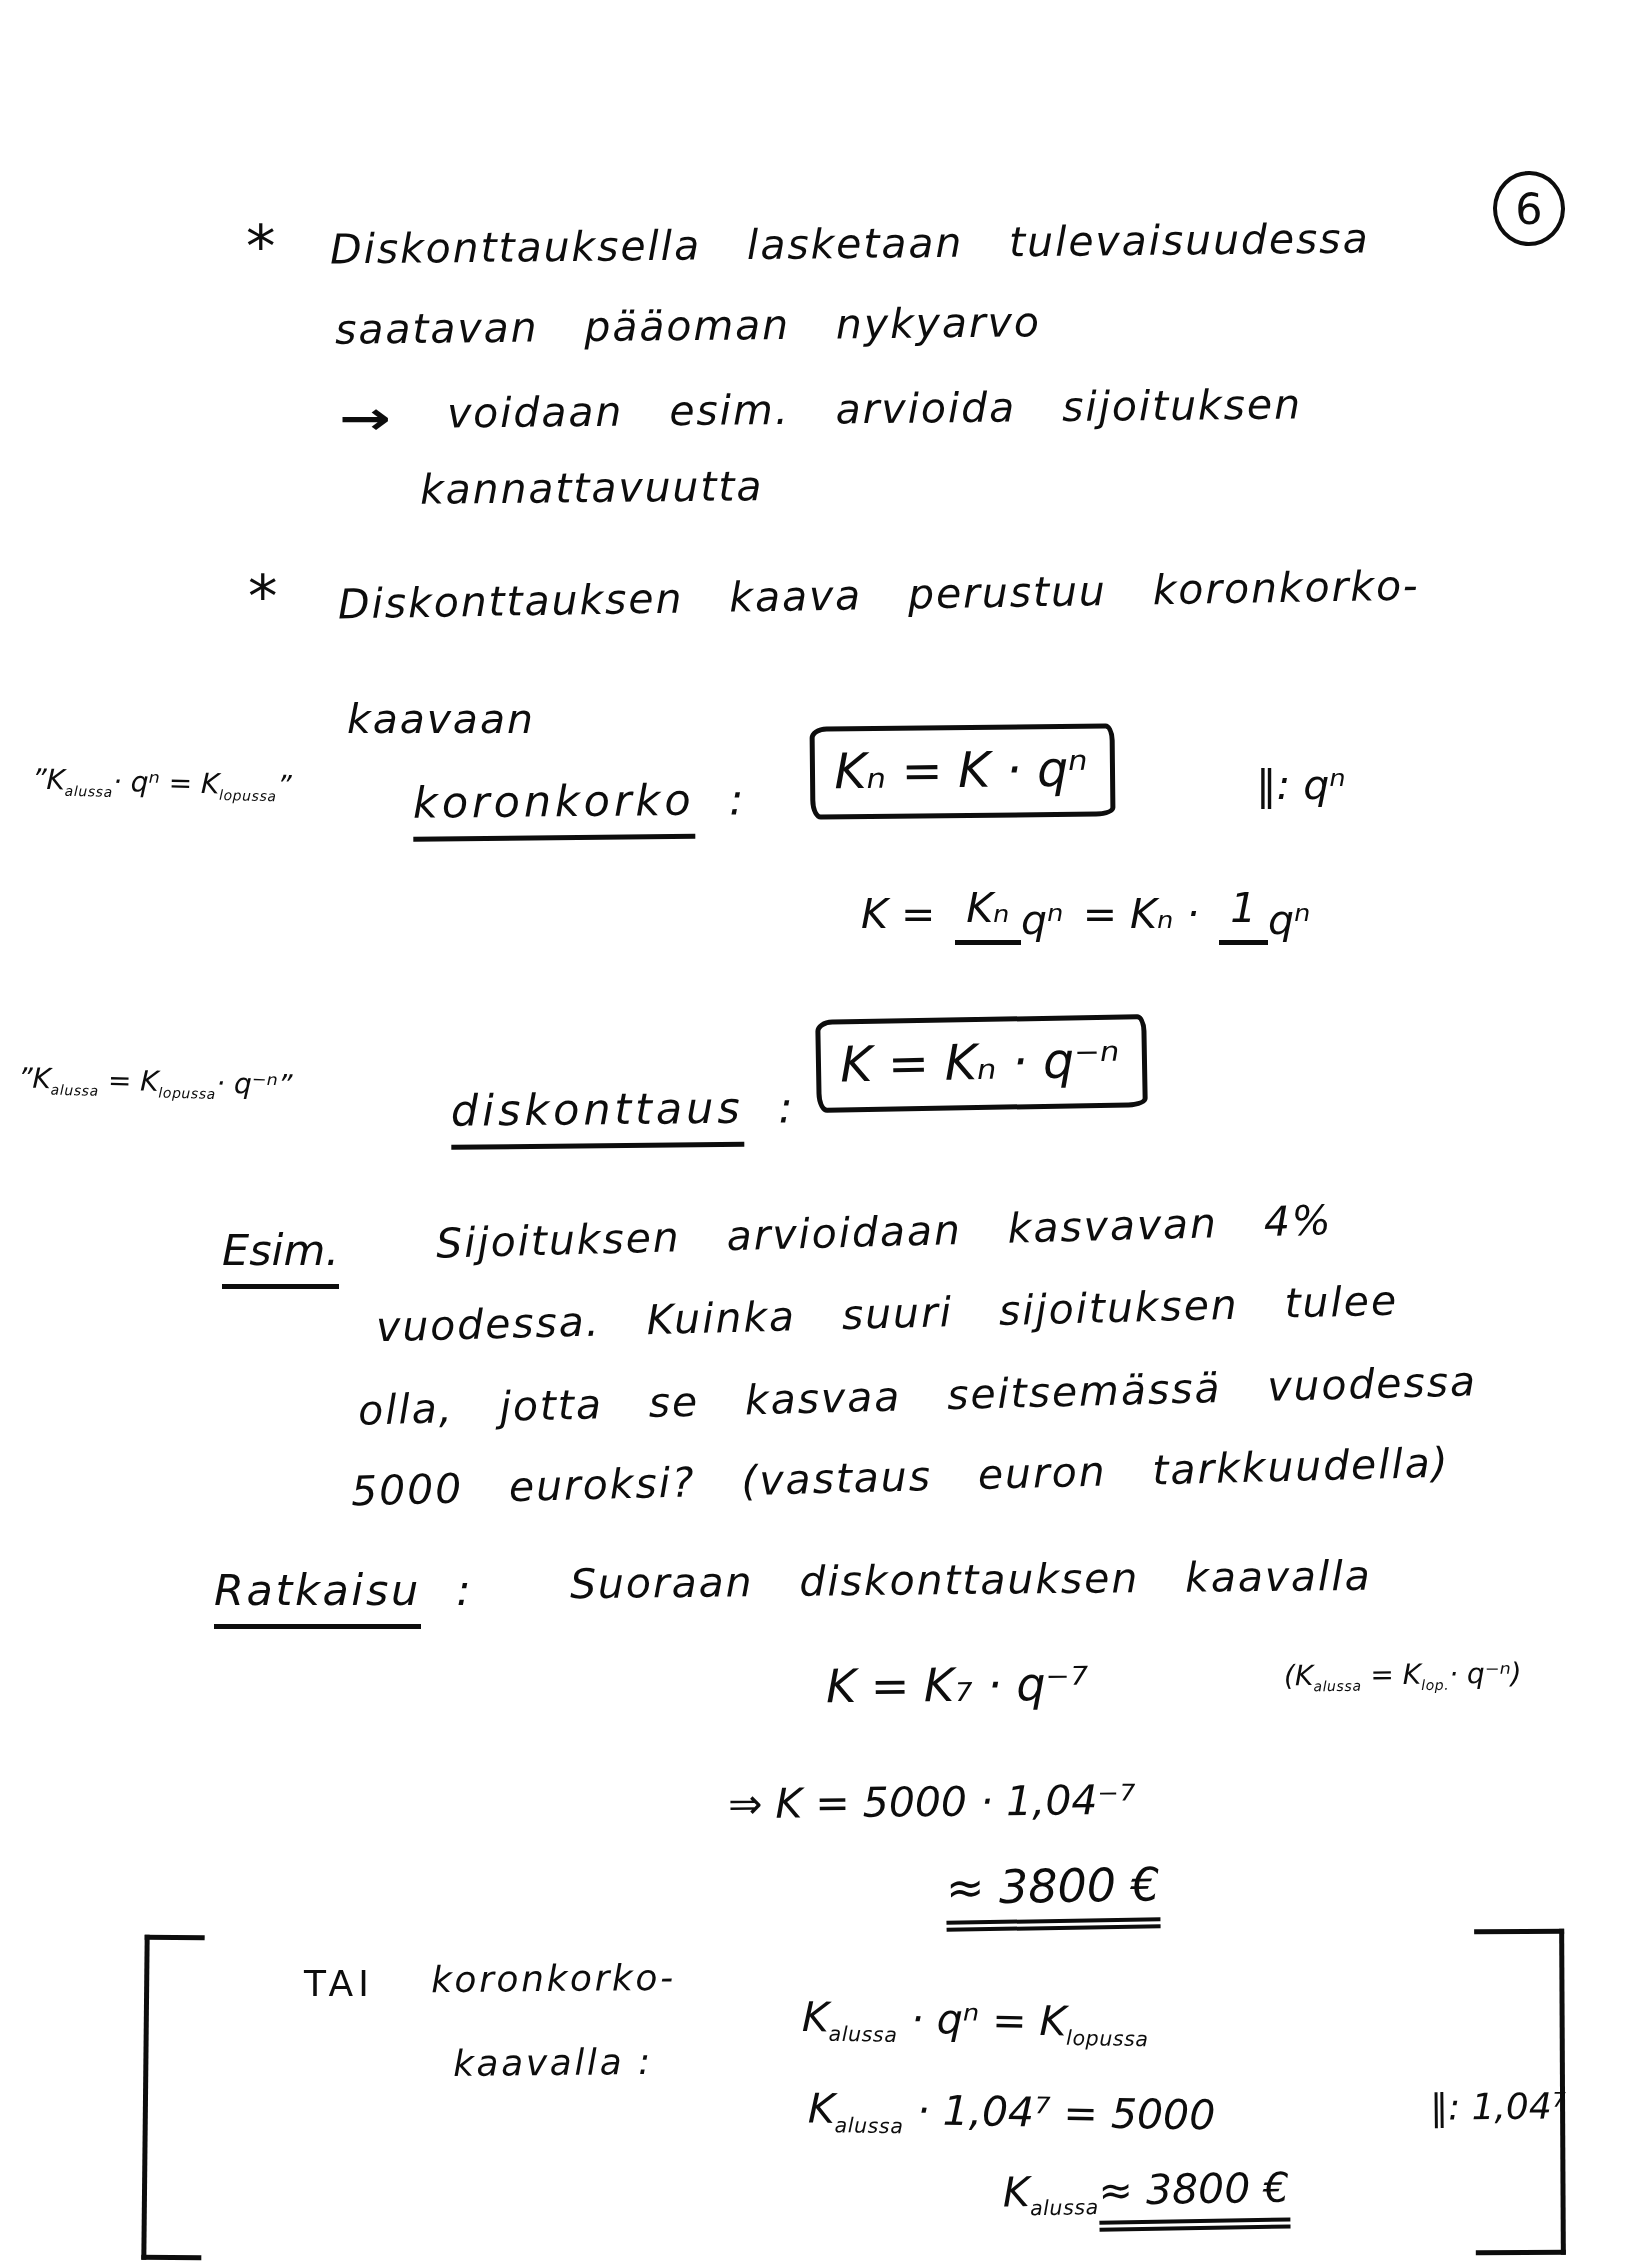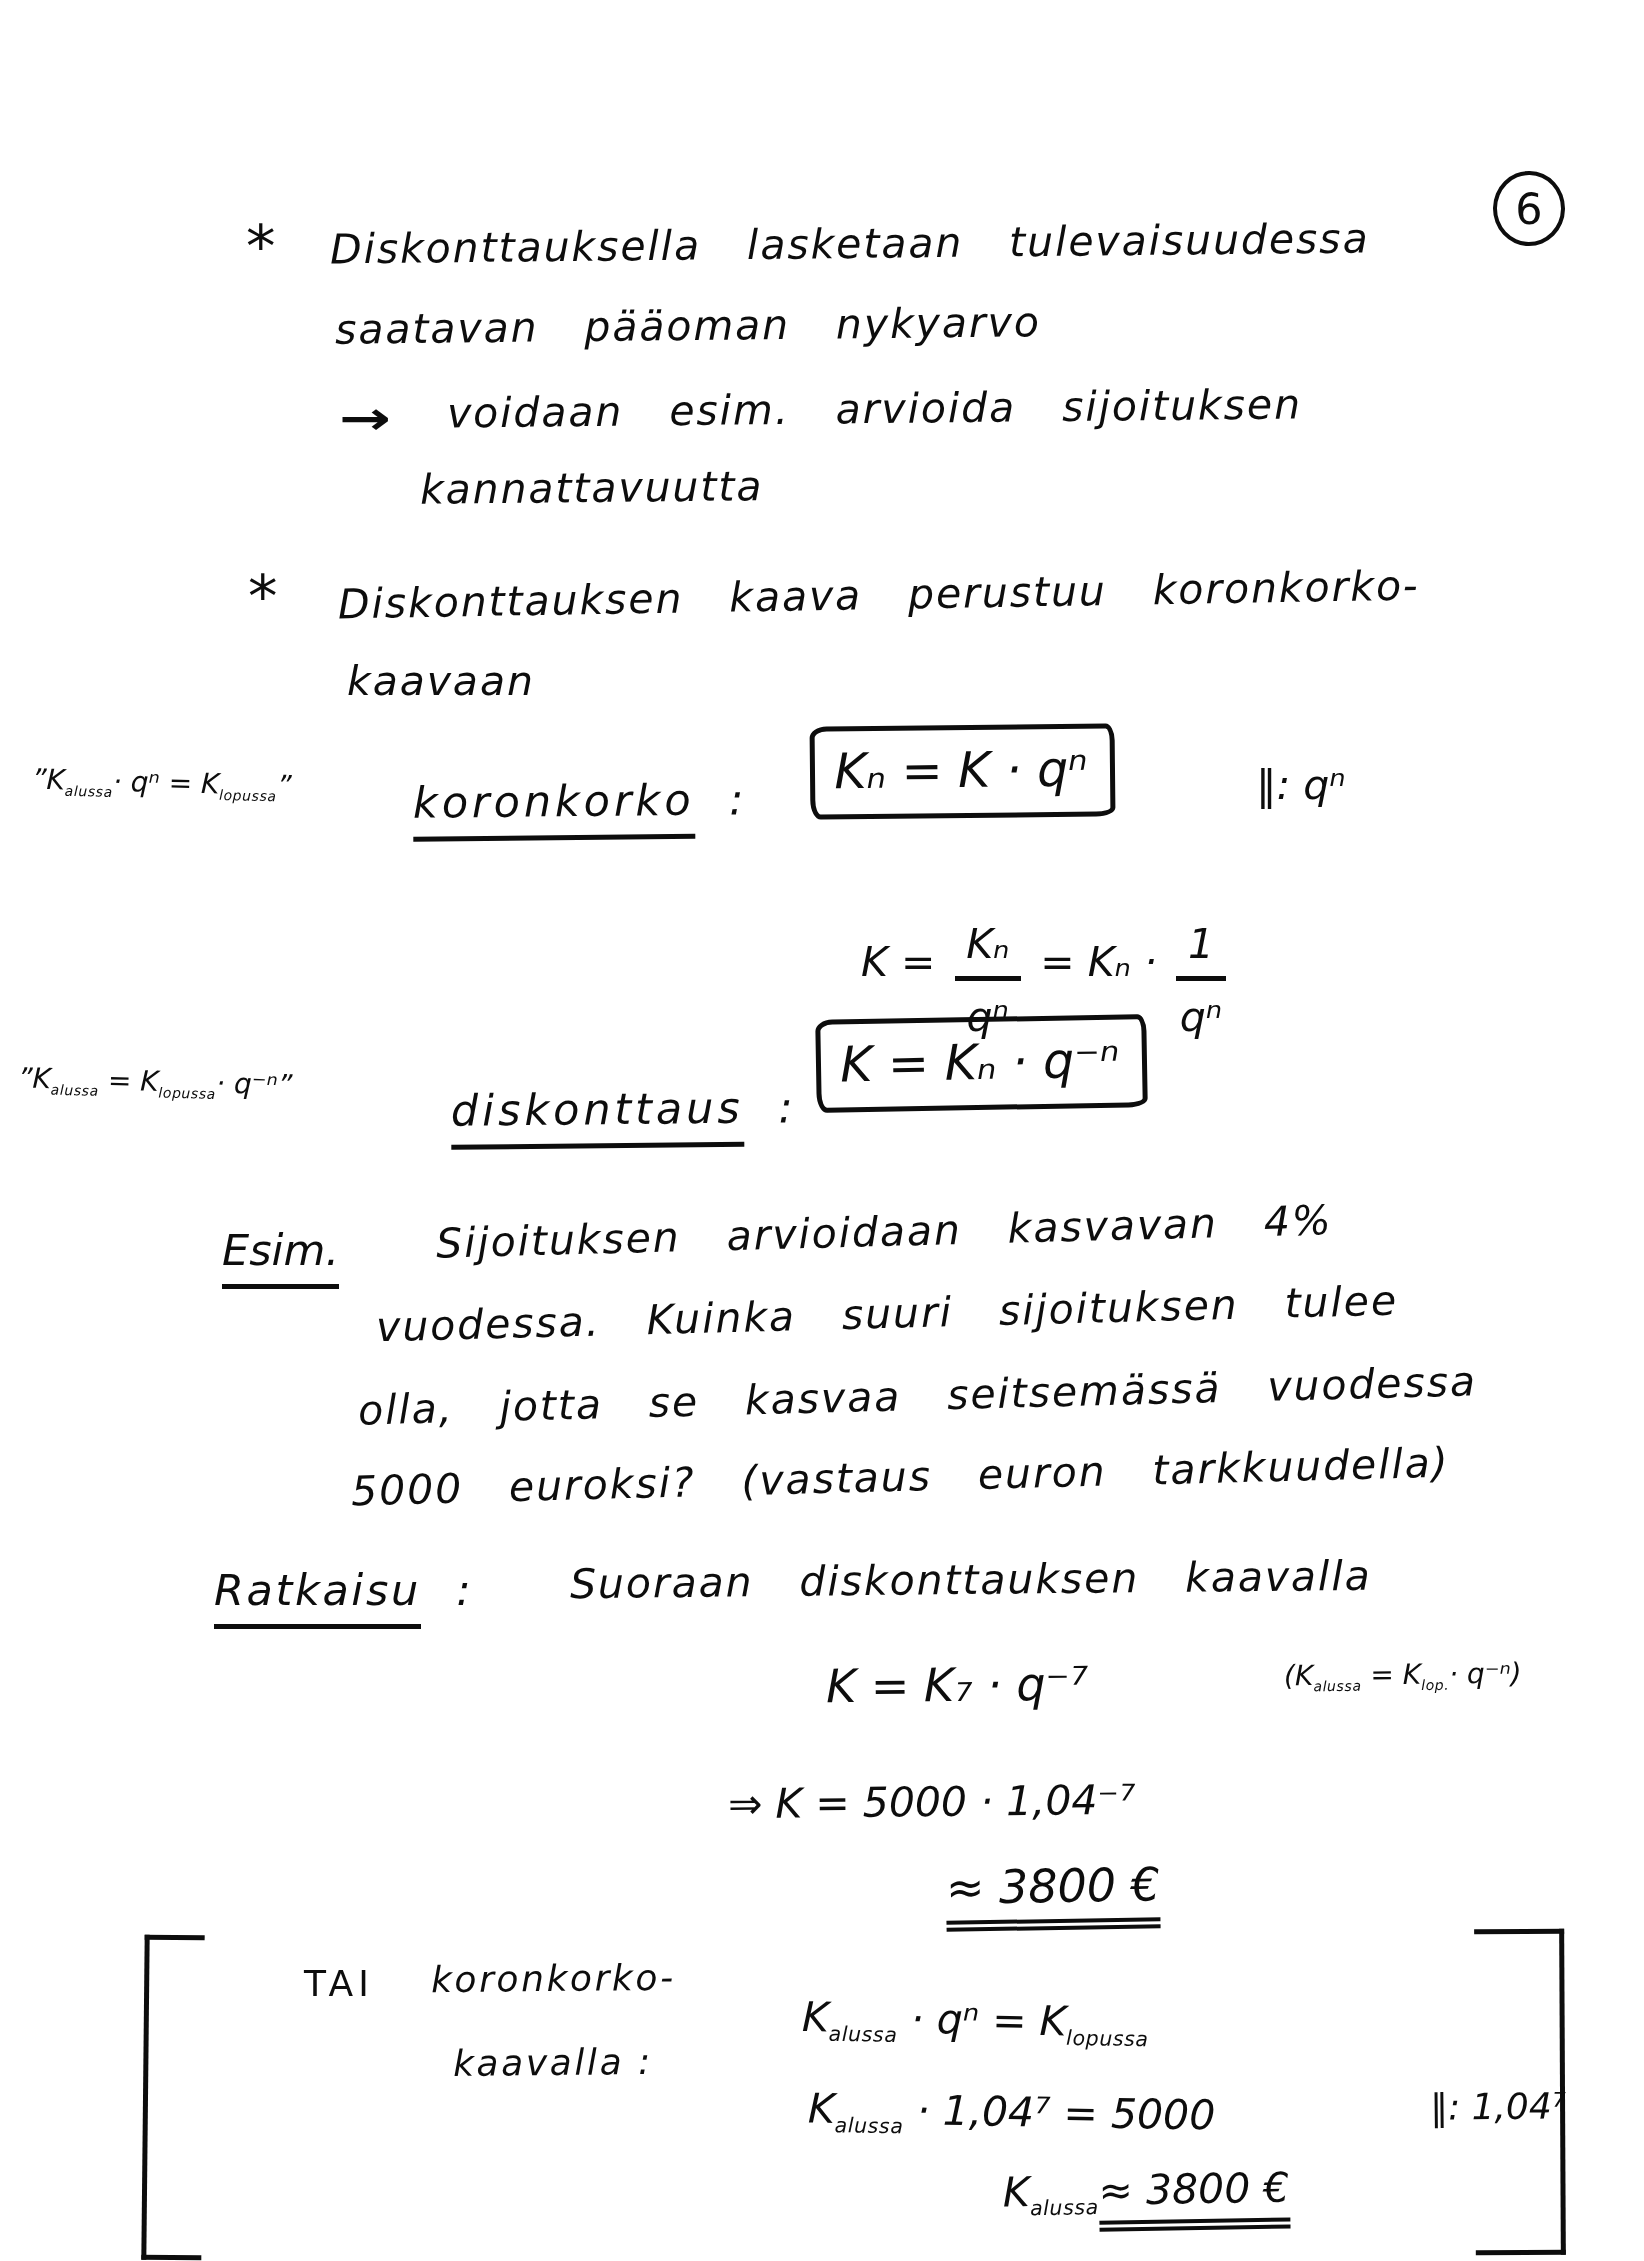--- a/index.html
+++ b/index.html
@@ -30,21 +30,21 @@
   .hand-box {
     display: inline-block;
     border: 5.2px solid currentColor;
     border-radius: 17px 9px 19.3px 10.3px / 11.6px 17px 9px 19.3px;
     padding: 11.6px 22px 14px 19.3px;
   }
 
   sub.subw { font-size: 0.5em; font-style: italic; vertical-align: -0.45em; letter-spacing: 0.6px; }
 
   .row { display: flex; align-items: center; gap: 19.3px; }
-  .frac { display: inline-flex; flex-direction: column; align-items: center; margin-top: 36px; }
+  .frac { display: inline-flex; align-items: center; }
   .frac .num { border-bottom: 5.2px solid currentColor; padding: 0 11.6px 7.7px 11.6px; text-align: center; }
   .frac .den { padding-top: 12px; text-align: center; }
 
   .circle {
     display: flex; align-items: center; justify-content: center;
     width: 64px; height: 67px;
     border: 4.5px solid currentColor; border-radius: 50%;
     font-style: normal;
   }
 
@@ -80,21 +80,21 @@
 
   <div class="abs fs92" style="left:246px; top:217px;">*</div>
   <div class="abs txt fs64 r-m06" style="left:330px; top:224px;">Diskonttauksella lasketaan tulevaisuudessa</div>
   <div class="abs txt fs64 r-m06" style="left:335px; top:306px;">saatavan pääoman nykyarvo</div>
   <div class="abs fs72 bold" style="left:346px; top:391px; transform:scaleX(1.35);">→</div>
   <div class="abs txt fs64 r-m06" style="left:447px; top:389px;">voidaan esim. arvioida sijoituksen</div>
   <div class="abs txt fs64 r-m06" style="left:420px; top:468px;">kannattavuutta</div>
 
   <div class="abs fs92" style="left:248px; top:567px;">*</div>
   <div class="abs txt fs64 r-m1" style="left:338px; top:575px;">Diskonttauksen kaava perustuu koronkorko-</div>
-  <div class="abs txt fs64" style="left:347px; top:661px;">kaavaan</div>
+  <div class="abs txt fs64" style="left:347px; top:699px;">kaavaan</div>
 
   <div class="abs fs44 r-p15" style="left:32px; top:766px;">
     <span>”K</span><sub class="subw">alussa</sub><span>· qⁿ = K</span><sub class="subw">lopussa</sub><span>”</span>
   </div>
   <div class="abs fs66 r-m06" style="left:413px; top:776px; letter-spacing:3.9px;">
     <span class="u">koronkorko</span>
     <span style="margin-left:17px;">:</span>
   </div>
   <div class="abs r-m06" style="left:810px; top:725px;">
     <span class="hand-box fs76">Kₙ = K · qⁿ</span>

